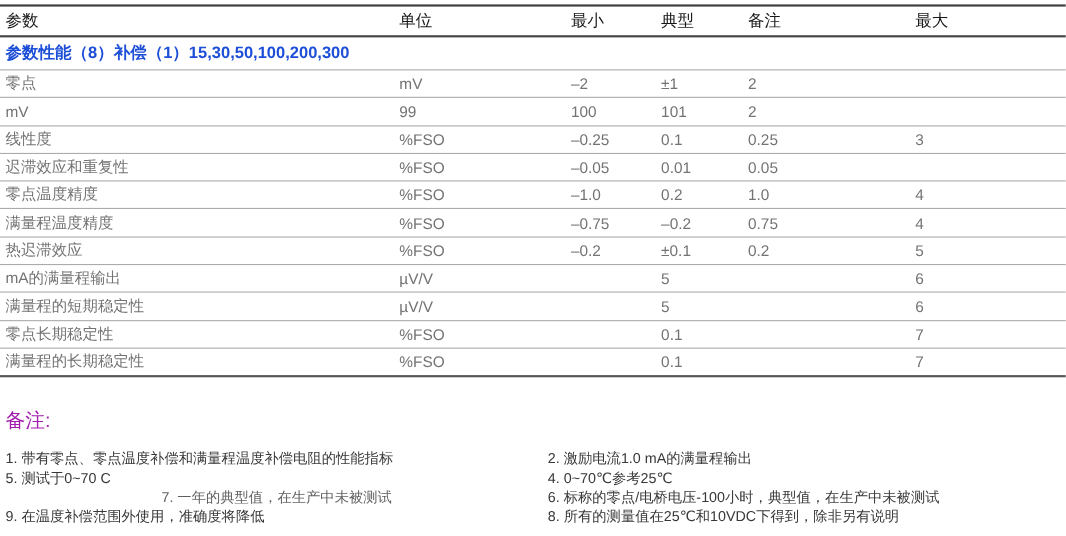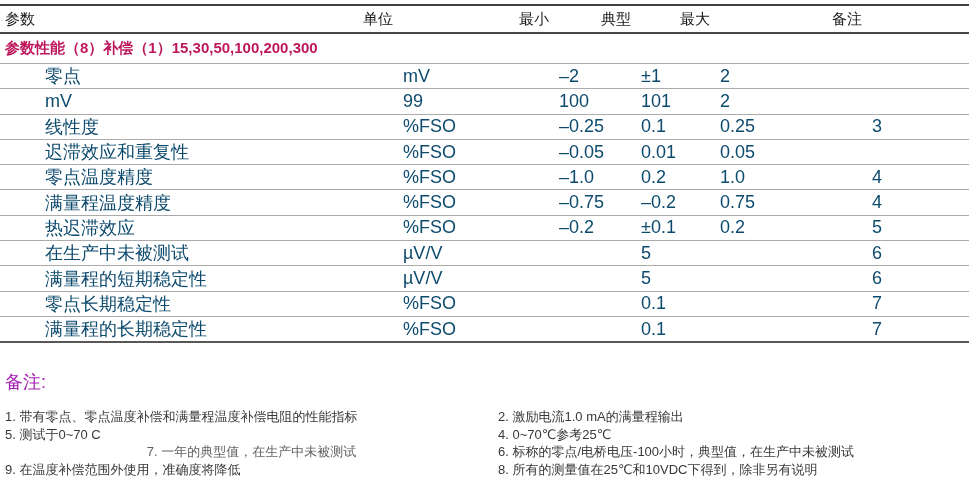--- a/index.html
+++ b/index.html
@@ -30,28 +30,27 @@
     font-weight:normal;
     font-size:15px;
     color:#181818;
   }
   .section-row{
     height:29px;
     display:flex;align-items:center;
     padding-left:5px;
     font-weight:bold;
     font-size:15px;
-    color:#be185d;
+    color:#1d4ed8;
   }
   .drow{
     height:24.3px;
     border-top:1px solid #ababab;
-    font-size:18px;
-    color:#0c4a6e;
-    padding-left:40px;
+    font-size:14px;
+    color:#737373;
   }
   
   .notes-title{
     margin:27px 0 0 5px;
     font-size:18px;
     color:#a21caf;
   }
   .notes-cols{
     display:flex;
     margin-top:14px;
@@ -68,22 +67,22 @@
 
 <div class="page">
 
   <div class="spec-table">
 
     <div class="trow thead">
       <div>参数</div>
       <div>单位</div>
       <div>最小</div>
       <div>典型</div>
+      <div>备注</div>
       <div>最大</div>
-      <div>备注</div>
     </div>
 
     <div class="section-row">参数性能（8）补偿（1）15,30,50,100,200,300</div>
 
     <div>
 
         <div class="trow drow">
           <div>零点</div>
           <div>mV</div>
           <div>–2</div>
@@ -139,21 +138,21 @@
         <div class="trow drow">
           <div>热迟滞效应</div>
           <div>%FSO</div>
           <div>–0.2</div>
           <div>±0.1</div>
           <div>0.2</div>
           <div>5</div>
         </div>
 
         <div class="trow drow">
-          <div>在生产中未被测试</div>
+          <div>mA的满量程输出</div>
           <div>µV/V</div>
           <div></div>
           <div>5</div>
           <div></div>
           <div>6</div>
         </div>
 
         <div class="trow drow">
           <div>满量程的短期稳定性</div>
           <div>µV/V</div>

